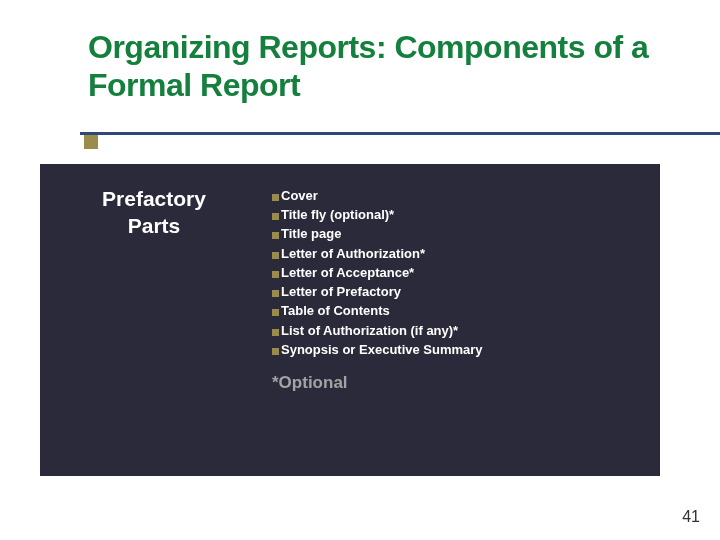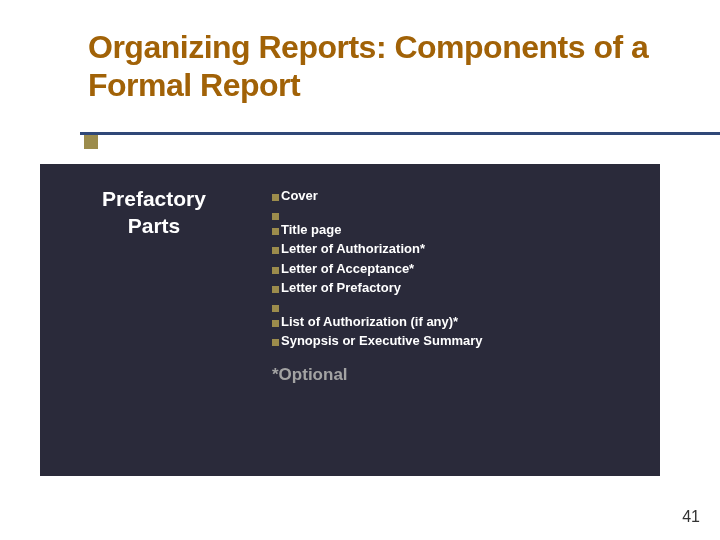--- a/index.html
+++ b/index.html
@@ -27,21 +27,21 @@
     position: absolute;
     left: 84px;
     top: 135px;
     width: 14px;
     height: 14px;
     background: #9c8c4c;
   }
   .title {
     font-size: 32px;
     font-weight: bold;
-    color: #a16207;
+    color: #15803d;
     line-height: 1.2;
     padding-left: 54px;
     letter-spacing: -0.5px;
   }
   .content-box {
     position: absolute;
     left: 40px;
     top: 164px;
     width: 620px;
     height: 312px;
@@ -108,39 +108,41 @@
       <div>Prefactory</div>
       <div>Parts</div>
     </div>
     <div class="right-col">
       <div class="item">
           <span class="bullet"></span>
           <span>Cover</span>
         </div>
       <div class="item">
           <span class="bullet"></span>
+          <span>Title fly (optional)*</span>
         </div>
       <div class="item">
           <span class="bullet"></span>
           <span>Title page</span>
         </div>
       <div class="item">
           <span class="bullet"></span>
           <span>Letter of Authorization*</span>
         </div>
       <div class="item">
           <span class="bullet"></span>
           <span>Letter of Acceptance*</span>
         </div>
       <div class="item">
           <span class="bullet"></span>
           <span>Letter of Prefactory</span>
         </div>
       <div class="item">
           <span class="bullet"></span>
+          <span>Table of Contents</span>
         </div>
       <div class="item">
           <span class="bullet"></span>
           <span>List of Authorization (if any)*</span>
         </div>
       <div class="item">
           <span class="bullet"></span>
           <span>Synopsis or Executive Summary</span>
         </div>
       <div class="footnote">*Optional</div>

